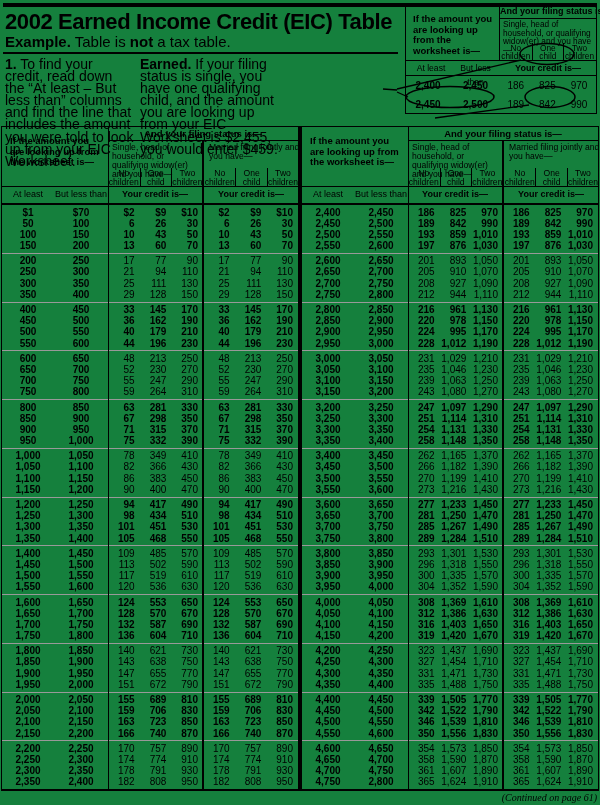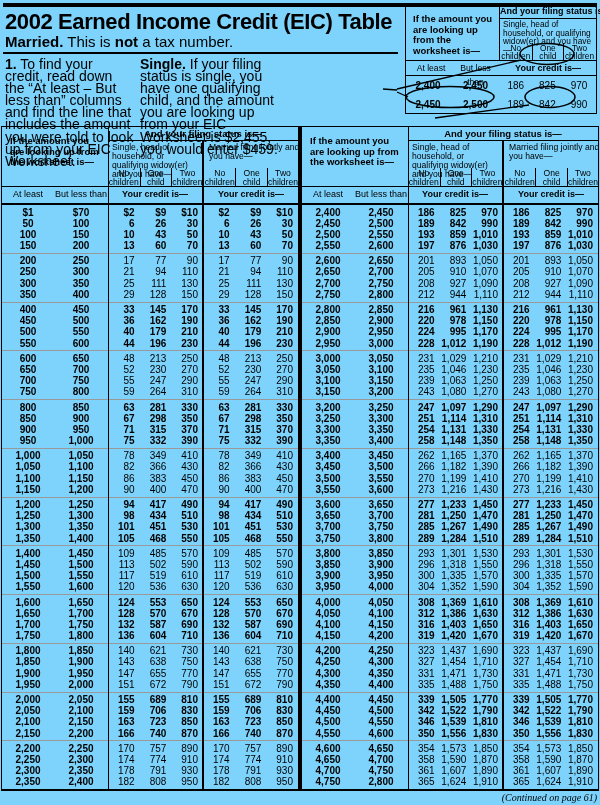--- a/index.html
+++ b/index.html
@@ -1,16 +1,16 @@
 <!DOCTYPE html>
 <html><head>
 <meta charset="utf-8">
 <style>
   html,body{margin:0;padding:0;background:#fff;}
-  .page{position:relative;width:600px;height:805px;background:#7dd3fc;color:#000;
+  .page{position:relative;width:600px;height:805px;background:#15803d;color:#000;
         font-family:"Liberation Sans","DejaVu Sans",sans-serif;overflow:hidden;}
   .topbar{position:absolute;left:3px;top:3px;width:594px;height:4px;background:#000;}
   .title{position:absolute;left:5px;top:9px;font-size:22px;font-weight:bold;letter-spacing:-0.4px;white-space:nowrap;}
   .caution{position:absolute;left:5px;top:33px;font-size:15px;white-space:nowrap;}
   .caution b{font-weight:bold;}
   .rule{position:absolute;left:3px;top:52px;width:395px;height:2px;background:#000;}
   .instr-row{position:absolute;left:5px;top:58px;width:394px;display:flex;}
   .instr{font-size:14px;line-height:12.1px;}
   .instr .lead{font-weight:bold;}
   .i1{width:129px;margin-right:6px;}
@@ -69,26 +69,26 @@
   .blk.hv .cr{font-weight:bold;}
   .footer{position:absolute;right:3px;top:792px;font-family:"Liberation Serif","DejaVu Serif",serif;
           font-style:italic;font-size:10px;}
 </style>
 </head>
 <body>
 
 <div class="page">
   <div class="topbar"></div>
   <div class="title">2002 Earned Income Credit (EIC) Table</div>
-  <div class="caution"><b>Married.</b><span> This is </span><b>not</b><span> a tax number.</span></div>
+  <div class="caution"><b>Example.</b><span> Table is </span><b>not</b><span> a tax table.</span></div>
   <div class="rule"></div>
 
   <div class="instr-row">
     <div class="instr i1"><span class="lead">1.</span><span> To find your credit, read down the “At least – But less than” columns and find the line that includes the amount you were told to look up from your EIC Worksheet.</span></div>
-    <div class="instr i3"><span class="lead">Single.</span><span> If your filing status is single, you have one qualifying child, and the amount you are looking up from your EIC Worksheet is $2,455, you would enter $459.</span></div>
+    <div class="instr i3"><span class="lead">Earned.</span><span> If your filing status is single, you have one qualifying child, and the amount you are looking up from your EIC Worksheet is $2,455, you would enter $459.</span></div>
   </div>
 
   <div class="exbox">
     <div class="ex-amt">If the amount you are looking up from the worksheet is—</div>
     <div class="ex-fs">And your filing status is—</div>
     <div class="ex-sg">Single, head of household, or qualifying widow(er) and you have—</div>
     <div class="ex-sub ex-s0">No children</div>
     <div class="ex-sub ex-s1">One child</div>
     <div class="ex-sub ex-s2">Two children</div>
     <div class="ex-r4">

